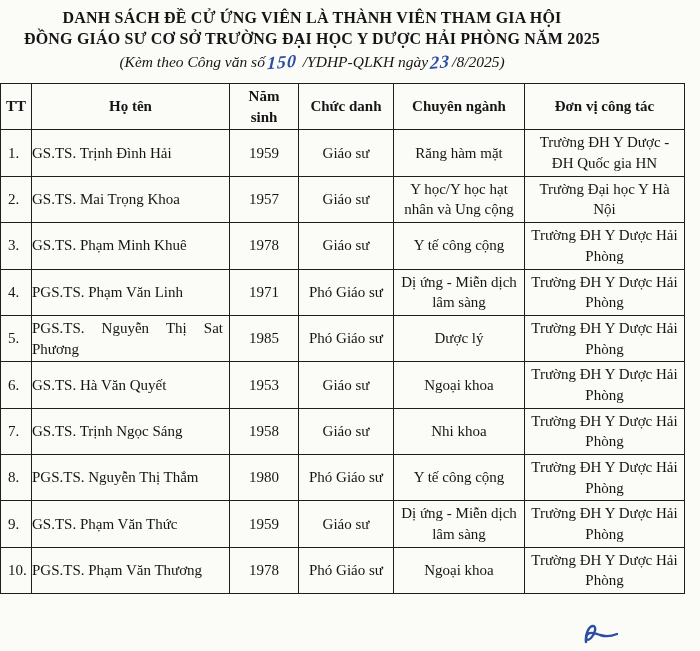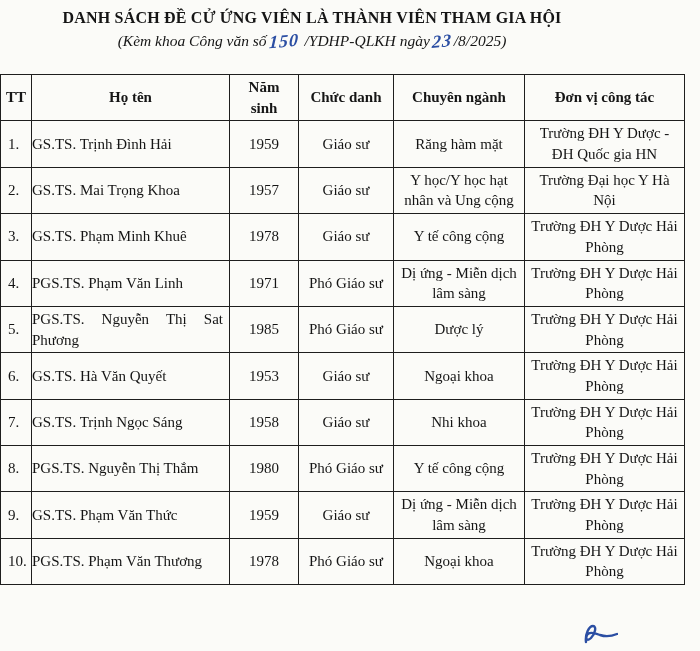--- a/index.html
+++ b/index.html
@@ -24,21 +24,21 @@
     transform:rotate(-5deg) skewX(-8deg);
     letter-spacing:1px;
     margin:0 2px;
     position:relative; top:1px;
   }
 
   table.doc {
     border-collapse:collapse;
     table-layout:fixed;
     width:684px;
-    margin:23px auto 0;
+    margin:11px auto 0;
   }
   .doc th, .doc td {
     border:1.7px solid #1e1e1e;
     font-size:15px;
     padding:2px 4px;
     vertical-align:middle;
     line-height:1.38;
     overflow:hidden;
   }
   .doc th {
@@ -58,21 +58,22 @@
     height:26px;
   }
 </style>
 </head>
 <body>
 
 <div class="page">
 
   <div class="titles">
     <div class="title-line">DANH SÁCH ĐỀ CỬ ỨNG VIÊN LÀ THÀNH VIÊN THAM GIA HỘI</div>
-    <div class="subtitle"><span>(Kèm khoa Công văn số</span><span class="hand">150</span> <span>/YDHP-QLKH ngày</span><span class="hand">23</span><span>/8/2025)</span></div>
+    <div class="title-line">ĐỒNG GIÁO SƯ CƠ SỞ TRƯỜNG ĐẠI HỌC Y DƯỢC HẢI PHÒNG NĂM 2025</div>
+    <div class="subtitle"><span>(Kèm theo Công văn số</span><span class="hand">150</span> <span>/YDHP-QLKH ngày</span><span class="hand">23</span><span>/8/2025)</span></div>
   </div>
 
   <table class="doc">
     <colgroup>
       <col style="width:31px">
       <col style="width:198px">
       <col style="width:69px">
       <col style="width:95px">
       <col style="width:131px">
       <col style="width:160px">

